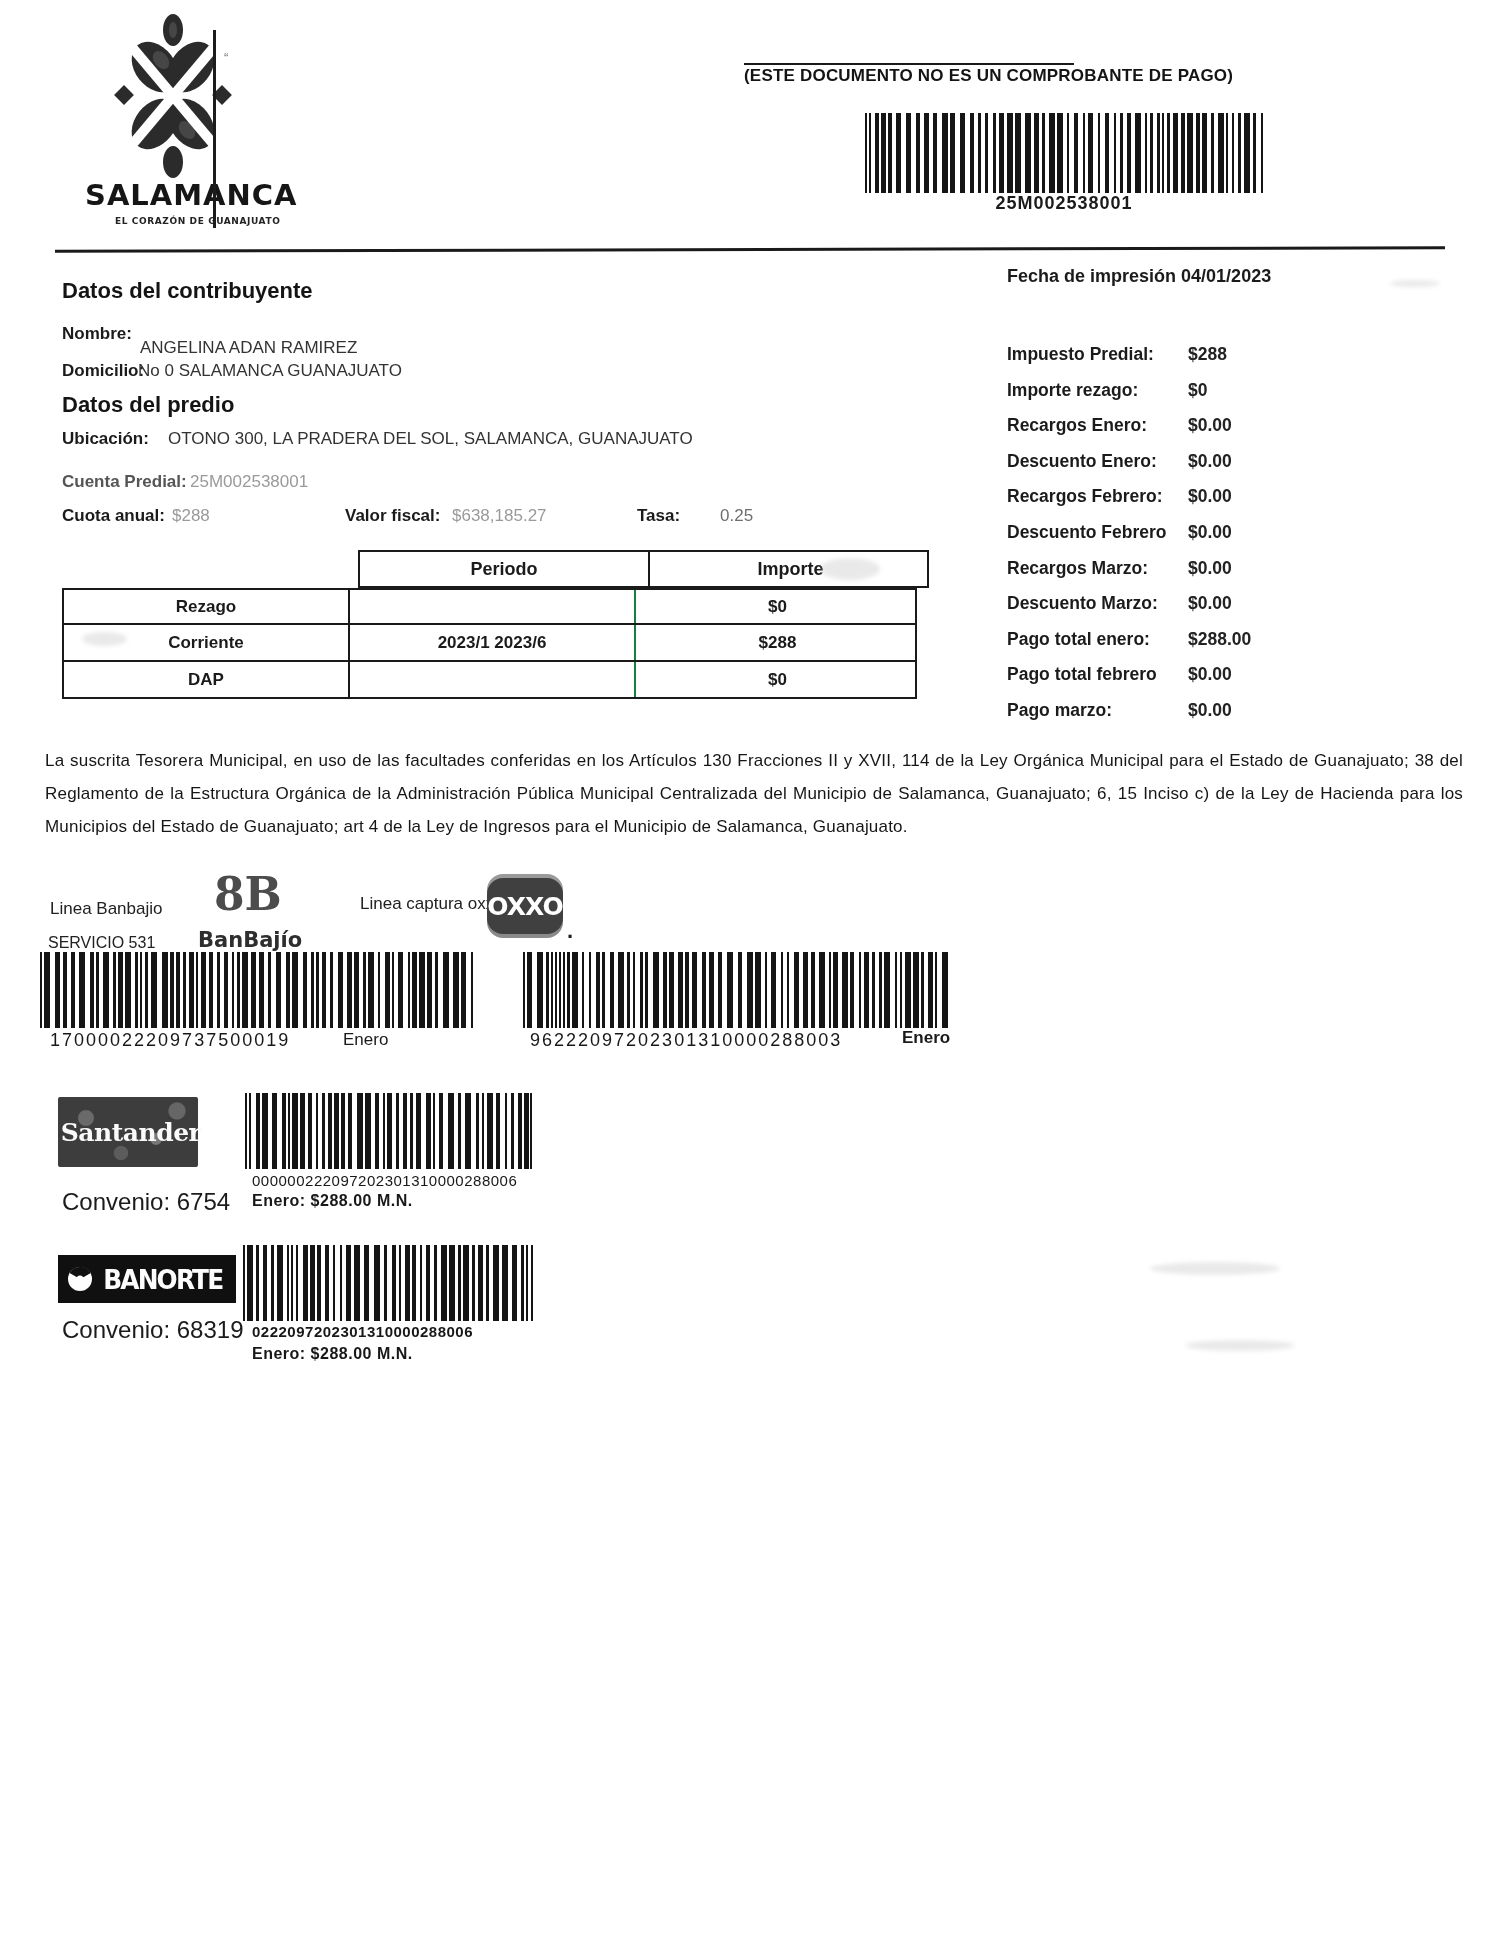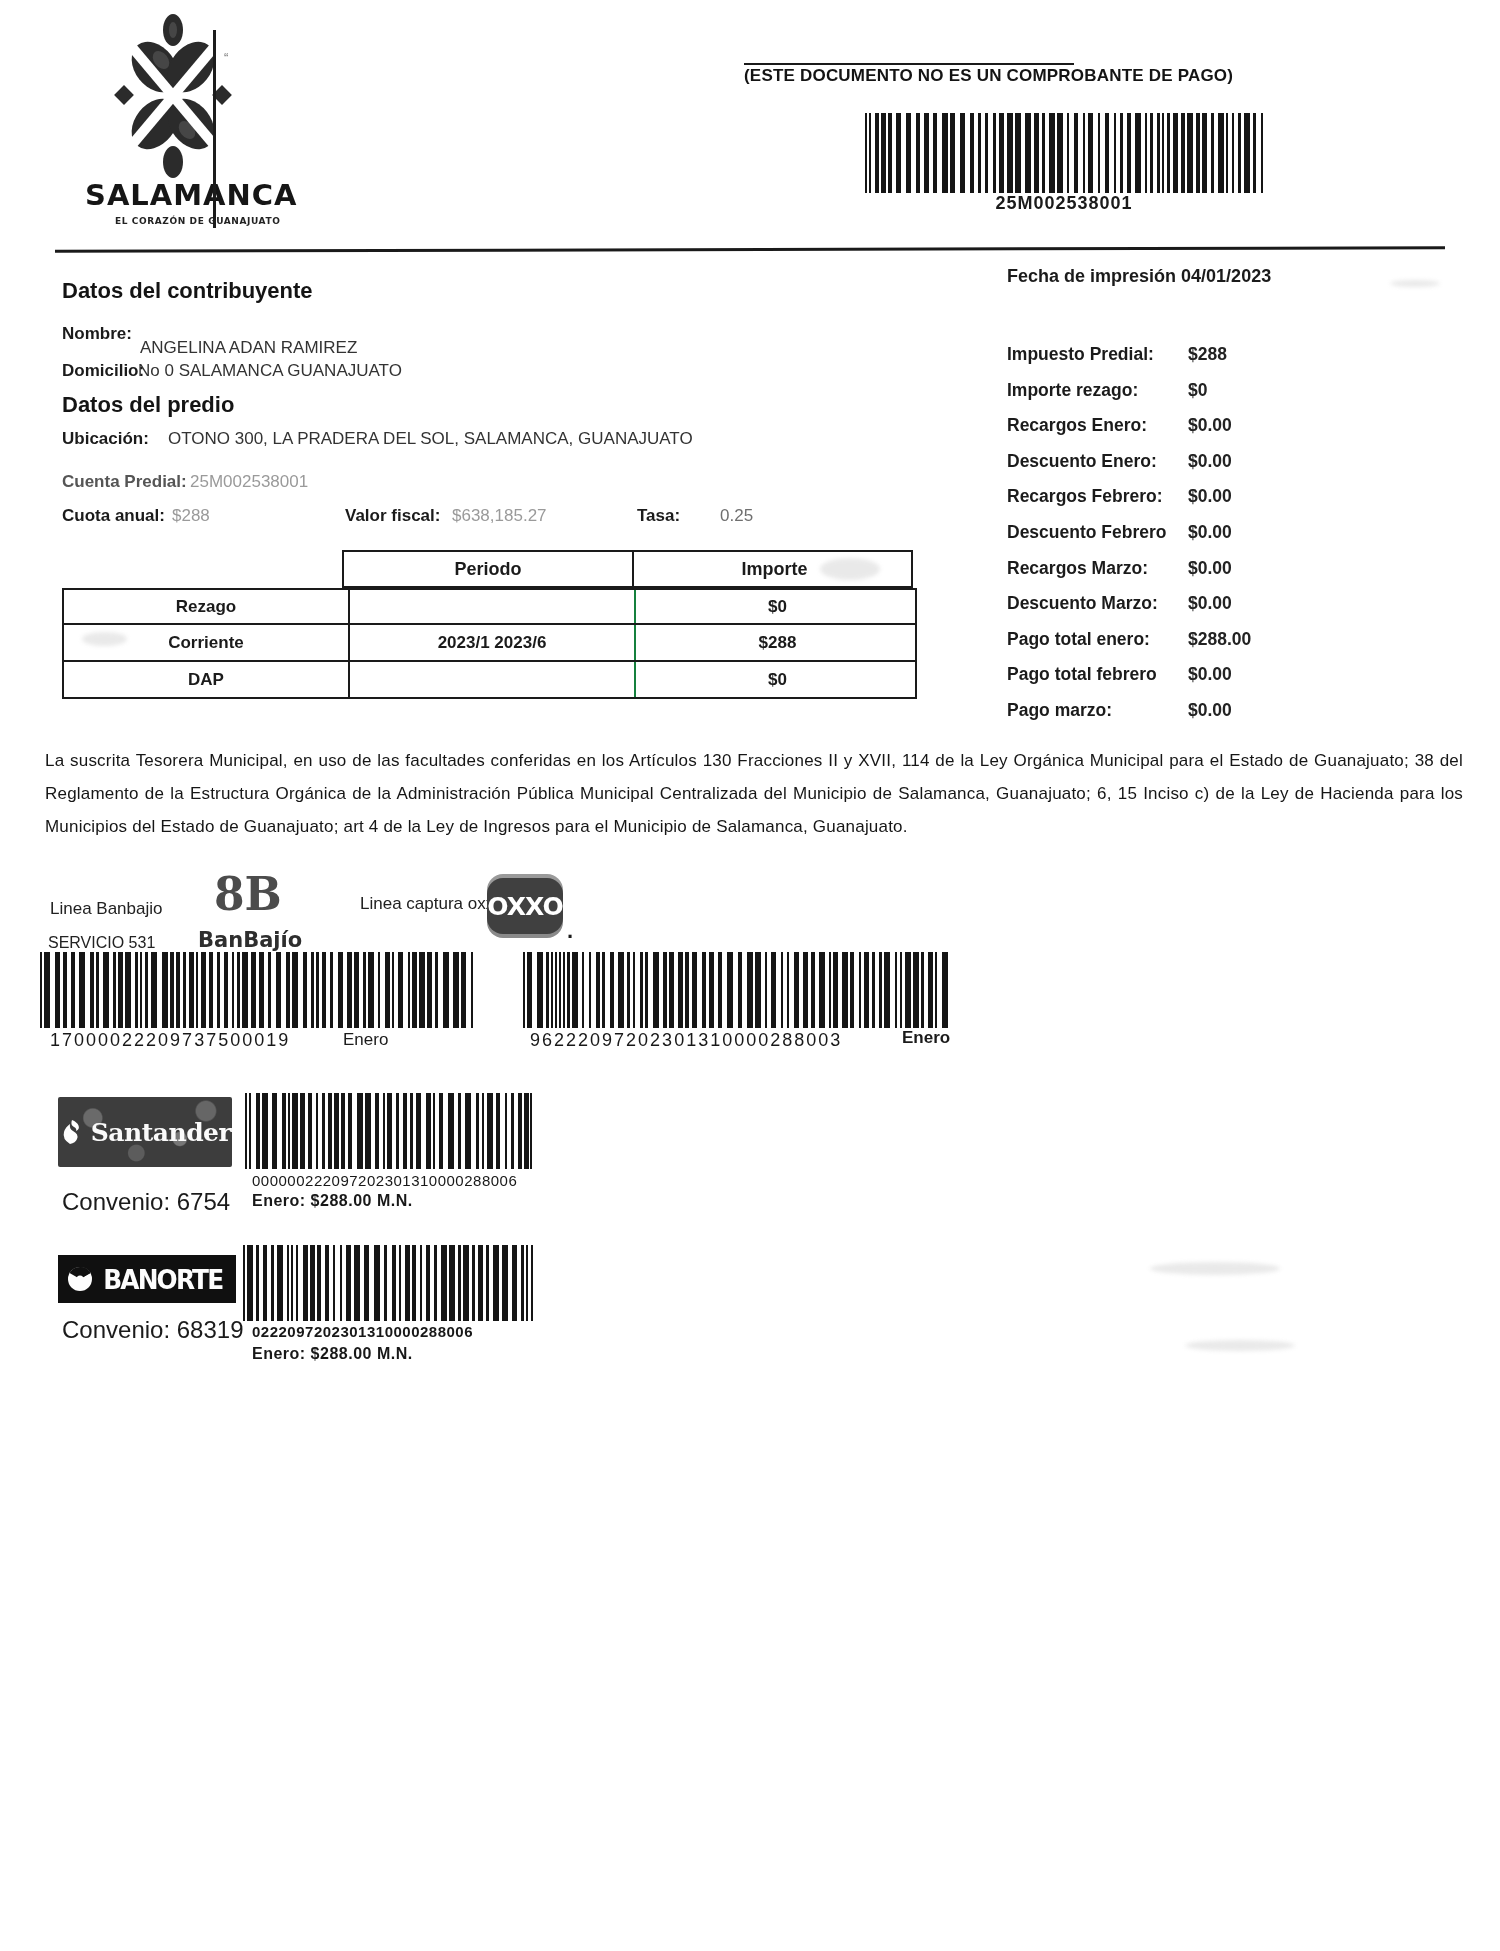--- a/index.html
+++ b/index.html
@@ -39,21 +39,21 @@
   .pay-label{font-size:17px;color:#222;}
   .bc-num{font-size:18px;letter-spacing:2px;color:#181818;}
   .bc-num-sm{font-size:15px;letter-spacing:.5px;color:#181818;}
   .month{font-size:17px;}
   .convenio{font-size:24px;color:#1b1b1b;}
   .banbajio-glyph{font-family:"DejaVu Serif",serif;font-weight:bold;font-size:44px;color:#4c4c4c;transform:scaleY(1.05);}
   .banbajio-name{font-family:"DejaVu Sans",sans-serif;font-weight:bold;font-size:21px;color:#2e2e2e;}
   .oxxo-box{width:76px;height:56px;background:#404040;border-radius:16px;display:flex;align-items:center;justify-content:center;
             box-shadow:0 -4px 0 #9a9a9a, 0 4px 0 #8a8a8a;}
   .oxxo-text{color:#fff;font-weight:bold;font-size:25px;letter-spacing:-1px;font-family:"DejaVu Sans",sans-serif;}
-  .santander-box{width:174px;height:70px;border-radius:2px;display:flex;align-items:center;justify-content:center;gap:6px;
+  .santander-box{width:140px;height:70px;border-radius:2px;display:flex;align-items:center;justify-content:center;gap:6px;
       background:
         radial-gradient(circle at 20% 30%, #6a6a6a 0 6%, transparent 7%),
         radial-gradient(circle at 70% 60%, #777 0 5%, transparent 6%),
         radial-gradient(circle at 45% 80%, #5c5c5c 0 7%, transparent 8%),
         radial-gradient(circle at 85% 20%, #666 0 6%, transparent 7%),
         #3d3d3d;}
   .santander-text{font-family:"DejaVu Serif",serif;font-weight:bold;font-size:25px;color:#fafafa;letter-spacing:-.5px;}
   .banorte-box{width:178px;height:48px;background:#101010;display:flex;align-items:center;justify-content:center;gap:5px;}
   .banorte-text{font-family:"DejaVu Sans",sans-serif;font-weight:bold;font-size:27px;color:#fdfdfd;letter-spacing:-2px;transform:scaleX(.92);}
   .smudge{background:#b9b9b9;opacity:.3;filter:blur(2px);border-radius:50%;}
@@ -180,21 +180,21 @@
   <div class="abs fld-label" style="left:62px;top:506px;">Cuota anual:</div>
   <div class="abs fld-value faded" style="left:172px;top:506px;">$288</div>
 
   <div class="abs fld-label" style="left:345px;top:506px;">Valor fiscal:</div>
   <div class="abs fld-value faded" style="left:452px;top:506px;">$638,185.27</div>
 
   <div class="abs fld-label" style="left:637px;top:506px;">Tasa:</div>
   <div class="abs fld-value semi-faded" style="left:720px;top:506px;">0.25</div>
 
   <div class="abs" style="left:62px;top:550px;width:855px;">
-    <div class="thdr abs" style="left:280px;top:0;width:571px;height:38px;grid-template-columns:288px 283px;">
+    <div class="thdr abs" style="left:296px;top:0;width:571px;height:38px;grid-template-columns:288px 283px;">
       <div>Periodo</div>
       <div style="border-left:2px solid #1a1a1a;">Importe</div>
     </div>
     <div class="abs" style="left:0;top:38px;width:855px;">
       <div class="trow" style="border-top:2px solid #1a1a1a;">
         <div>Rezago</div>
         <div></div>
         <div>$0</div>
       </div>
       <div class="trow">

